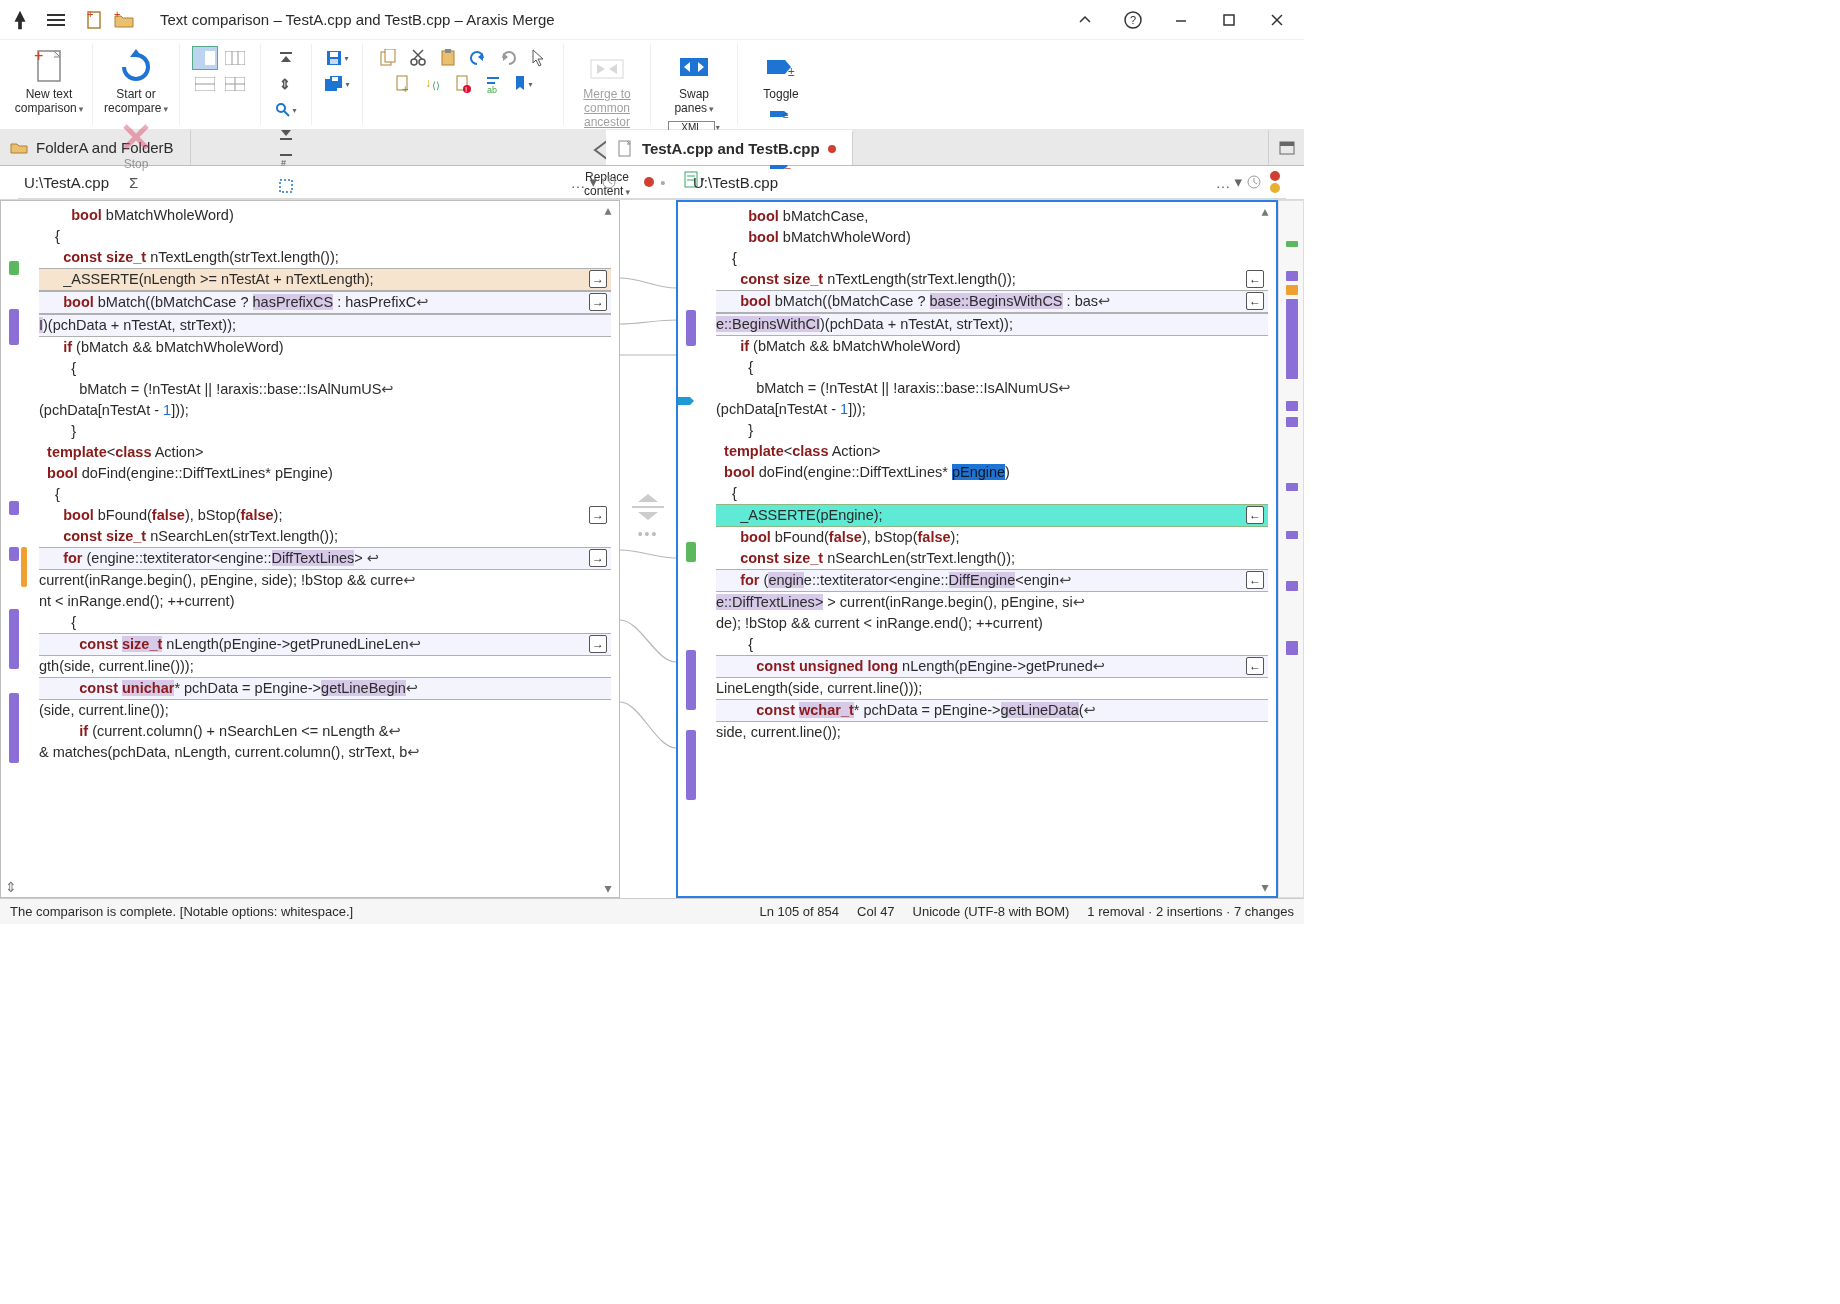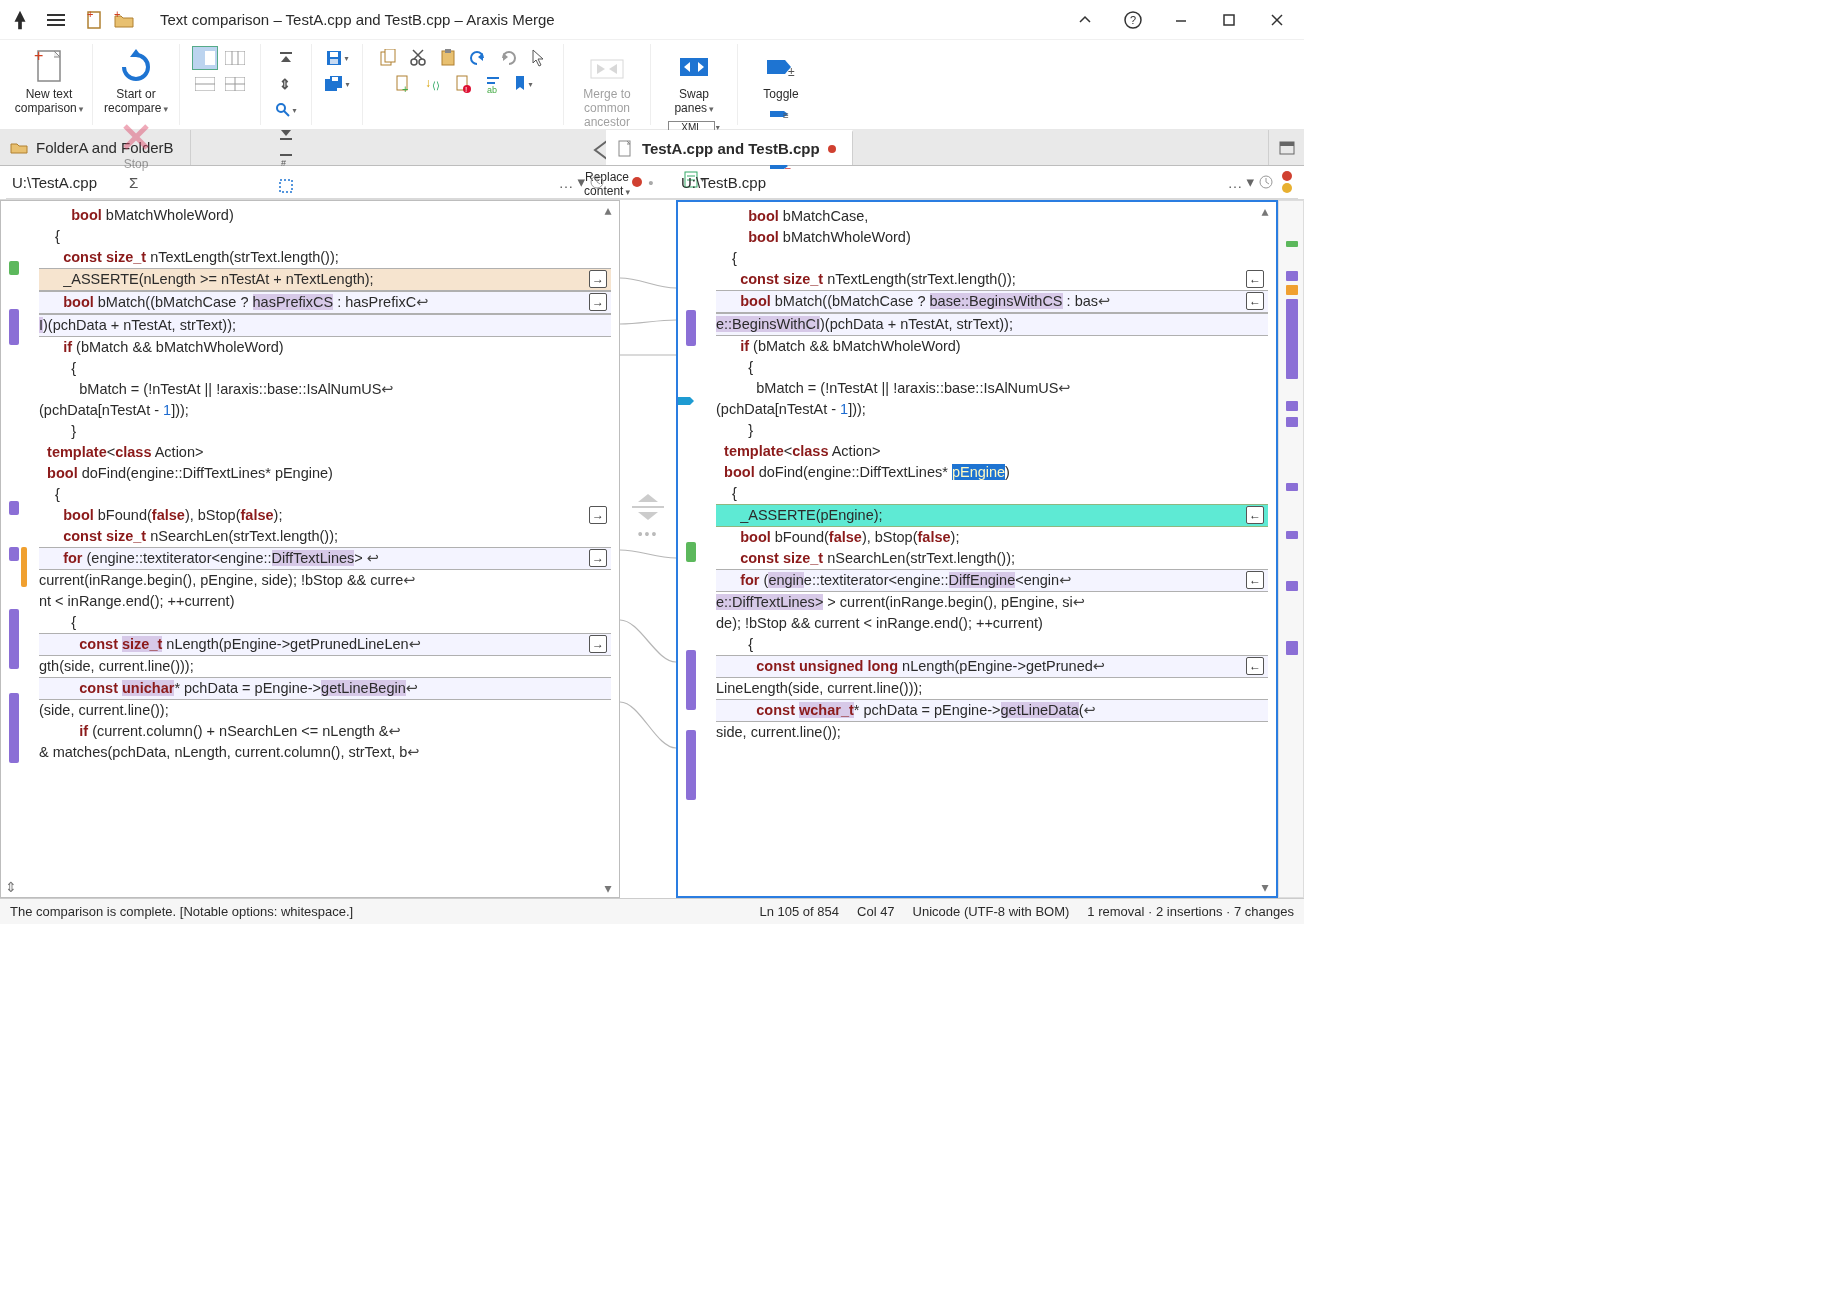--- a/index.html
+++ b/index.html
@@ -115,21 +115,21 @@
   .tab .icon { width:18px;height:18px;display:flex;align-items:center;justify-content:center;}
   .tab .dot{ width:8px;height:8px;border-radius:50%; }
   .tabstrip .filler{flex:1;}
   .tabstrip .trailbtn{
     width:36px;display:flex;align-items:center;justify-content:center;background:#e9e9e9;
     border-left:1px solid #cfcfcf;
   }
   
   .pathbar {
     height:34px;display:flex;align-items:stretch;background:#fff;border-bottom:1px solid #d9d9d9;
-    padding:0 6px;
+    padding:0 18px;
   }
   .pathcell {
     display:flex;align-items:center;gap:6px;
     padding:0 6px;
     font-size:15px;
     border:1px solid #d9d9d9;
     border-top:none;border-left:none;border-right:none;
   }
   .pathcell.left{ flex:0 0 605px; border-right:none;}
   .pathcell.mid{ width:64px; justify-content:center;}
@@ -164,21 +164,21 @@
     position:relative;
   }
   .code .ln { display:block; position:relative; }
   .code .ln.hl-orange { background:#f6e4cf; border:1px solid #b0b0b0; border-left:none;border-right:none;}
   .code .ln.hl-change { background:#f4f4ff; border:1px solid #b0b0b0; border-left:none;border-right:none;}
   .code .ln.hl-green { background:#5eead4; border:1px solid #8fb780; border-left:none;border-right:none;}
   .code .kw{ color:#8b1a1a; font-weight:bold;}
   .code .num{ color:#1d6bd0;}
   .code .op{ color:#444;}
   .code .diffword{ background:#d7c9e8; }
-  .code .sel{ background:#1e74d2; color:#fef9c3;text-align:center; }
+  .code .sel{ background:#1e74d2; color:#0f172a;text-align:center; }
   .code .merge-btn {
     position:absolute; right:4px; top:1px;
     width:18px;height:18px;border:1px solid #555;border-radius:2px;
     display:flex;align-items:center;justify-content:center;font-size:12px;background:#fff;
     cursor:pointer;
   }
   .left-badge {
     position:absolute; left:0; top:0; bottom:0; width:32px;
     pointer-events:none;
   }
@@ -492,21 +492,21 @@
   </div>
   <div class="ribbon-group">
     <div class="ribbon-big disabled">
       <div class="iconbox">
           <svg width="40" height="30">
             <rect x="4" y="8" width="32" height="18" fill="none" stroke="#aaa"></rect>
             <polygon points="10,12 18,17 10,22" fill="#aaa"></polygon>
             <polygon points="30,12 22,17 30,22" fill="#aaa"></polygon>
           </svg>
         </div>
-      <div class="lbl"><span style="white-space:pre-line;">Merge to
+      <div class="lbl"><span style="white-space:pre-line;text-decoration:underline;">Merge to
 common ancestor</span></div>
     </div>
     <div class="ribbon-big">
       <div class="iconbox">
           <svg width="40" height="30">
             <path d="M8 15 L20 6 L20 24 Z" fill="none" stroke="#666" stroke-width="2"></path>
             <path d="M32 15 L20 6 L20 24 Z" fill="none" stroke="#666" stroke-width="2"></path>
           </svg>
         </div>
       <div class="lbl"><span style="white-space:pre-line;">Replace

